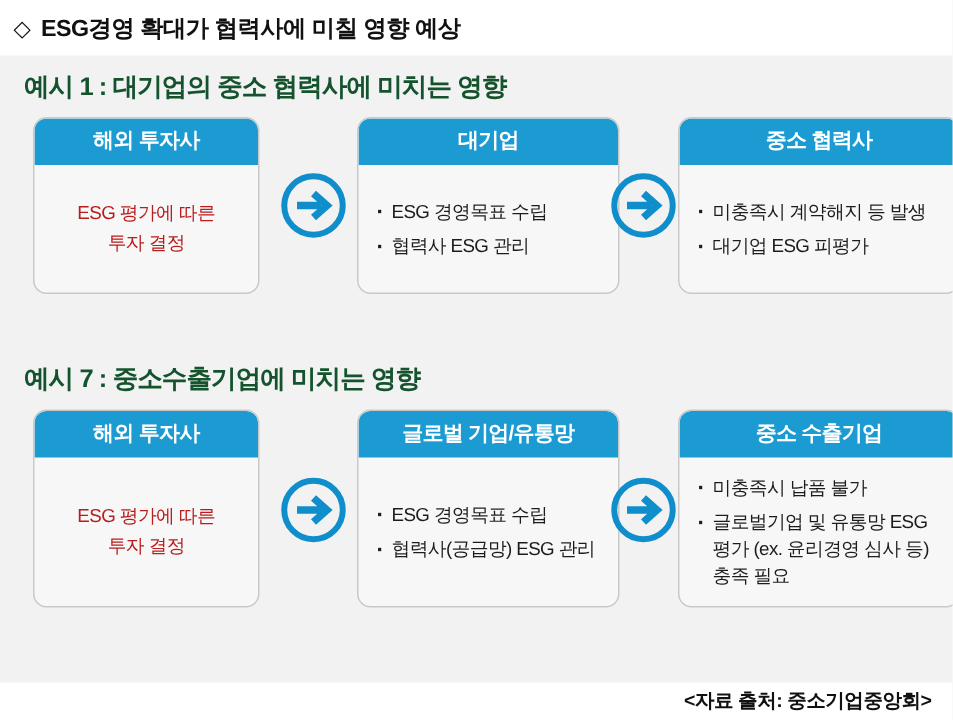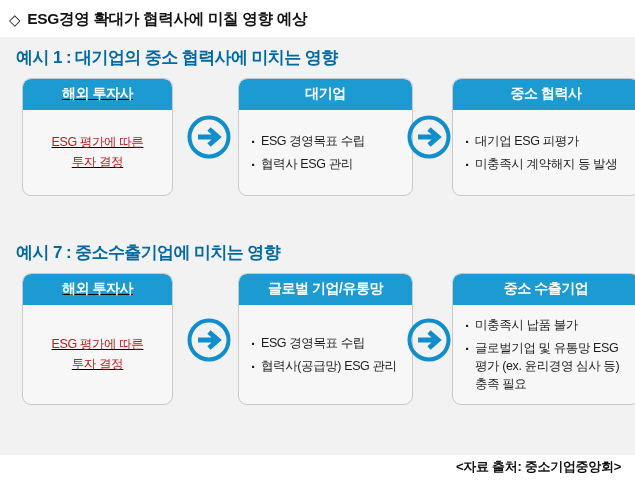--- a/index.html
+++ b/index.html
@@ -52,21 +52,21 @@
     left: 0;
     width: 635px;
   }
   .section-1 { top: 11px; }
   .section-2 { top: 206px; }
 
   .section-title {
     margin: 0 0 0 16px;
     font-size: 17px;
     font-weight: bold;
-    color: #0369a1;
+    color: #14532d;
     letter-spacing: -0.6px;
     white-space: nowrap;
     line-height: 1.2;
   }
 
   
   .cards {
     position: relative;
     margin-top: 10px;
     height: 118px;
@@ -77,21 +77,21 @@
     position: absolute;
     top: 0;
     background: #f7f7f7;
     border: 1px solid #c9c9c9;
     border-radius: 9px;
     box-sizing: border-box;
     overflow: hidden;
     display: flex;
     flex-direction: column;
   }
-  .card.c1 { left: 22px;  width: 151px; text-decoration: underline; }
+  .card.c1 { left: 22px;  width: 151px; }
   .card.c2 { left: 238px; width: 175px; }
   .card.c3 { left: 452px; width: 188px; }
   .cards.tall .card { height: 132px; }
   .cards .card { height: 118px; }
 
   .card-head {
     background: #1b9bd1;
     color: #ffffff;
     font-size: 14px;
     font-weight: bold;
@@ -217,22 +217,22 @@
         <svg width="46" height="46" viewBox="0 0 46 46" aria-hidden="true">
           <circle cx="23" cy="23" r="19.5" fill="none" stroke="#0f8ecb" stroke-width="4"></circle>
           <path d="M12 23 h16 M23 15 l9 8 -9 8" fill="none" stroke="#0f8ecb" stroke-width="5" stroke-linecap="butt" stroke-linejoin="miter"></path>
         </svg>
       </div>
 
       <div class="card c3">
         <div class="card-head">중소 협력사</div>
         <div class="card-body">
           <ul class="bullets">
+            <li>미충족시 계약해지 등 발생</li>
             <li>대기업 ESG 피평가</li>
-            <li>미충족시 계약해지 등 발생</li>
           </ul>
         </div>
       </div>
 
     </div>
   </div>
 
   <div class="section section-2">
     <h2 class="section-title">예시 7 : 중소수출기업에 미치는 영향</h2>
 

